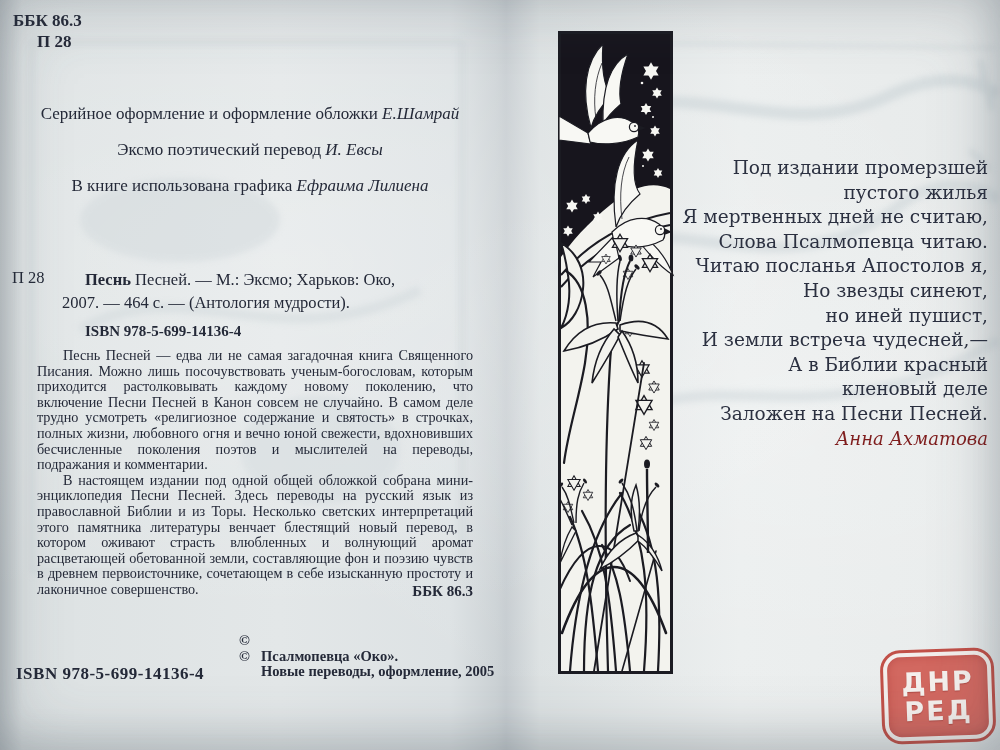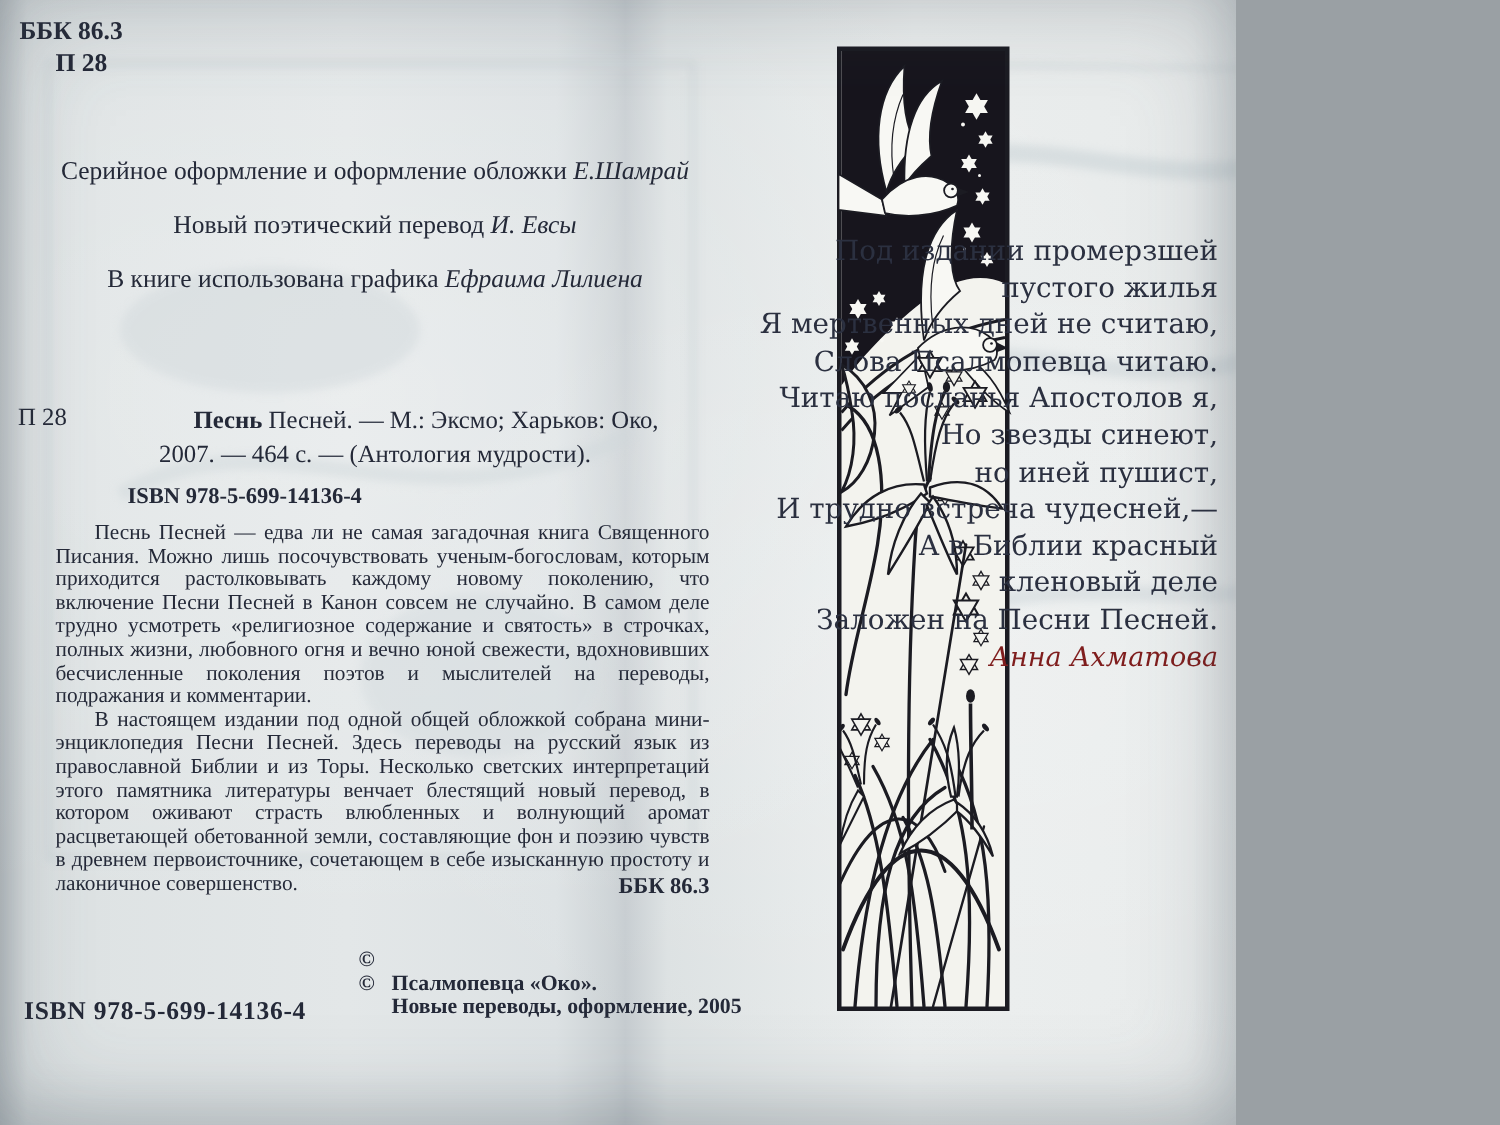--- a/index.html
+++ b/index.html
@@ -1,16 +1,16 @@
 <!DOCTYPE html>
 <html><head>
 <meta charset="utf-8">
 <style>
   html,body{margin:0;padding:0;background:#9aa0a4;}
-  .stage{position:relative;width:824px;height:750px;overflow:hidden;
+  .stage{position:relative;width:1000px;height:750px;overflow:hidden;
          font-family:"Liberation Serif",serif;color:#242938;}
   
   .paper{position:absolute;inset:0;background:
     radial-gradient(120% 80% at 28% 35%, rgba(255,255,255,.28), rgba(255,255,255,0) 60%),
     radial-gradient(100% 70% at 80% 60%, rgba(255,255,255,.20), rgba(255,255,255,0) 55%),
     linear-gradient(90deg,#c3c9cc 0%,#dde2e3 2.2%,#e3e7e8 28%,#dde2e4 45%,
                     #ccd2d5 49.6%,#c6ccd0 50.6%,#dce1e2 54%,#ebeeee 74%,
                     #e8ebeb 96%,#dfe3e4 100%);}
   .vignette{position:absolute;inset:0;pointer-events:none;
     box-shadow:inset 0 0 70px rgba(60,72,82,.28), inset 0 -14px 30px rgba(60,72,82,.12);}
@@ -66,26 +66,26 @@
     <path d="M420,60 L432,110 M410,150 L430,170" stroke="#c5cfd3" stroke-width="6" fill="none"></path>
   </svg>
 
   <div class="abs code-top">
     <div>ББК 86.3</div>
     <div class="ind">П 28</div>
   </div>
 
   <div class="abs credits">
     <div><span>Серийное оформление и оформление обложки </span><span class="i">Е.Шамрай</span></div>
-    <div><span>Новый поэтический перевод </span><span class="i">И. Евсы</span></div>
+    <div><span>Эксмо поэтический перевод </span><span class="i">И. Евсы</span></div>
     <div><span>В книге использована графика </span><span class="i">Ефраима Лилиена</span></div>
   </div>
 
   <div class="abs bib-code">П 28</div>
-  <div class="abs bib" style="text-indent:23px;margin-left:44px;"><span class="b">Песнь</span><span> Песней. — М.: Эксмо; Харьков: Око, 2007. — 464 с. — (Антология мудрости).</span></div>
+  <div class="abs bib" style="text-indent:23px;"><span class="b">Песнь</span><span> Песней. — М.: Эксмо; Харьков: Око, 2007. — 464 с. — (Антология мудрости).</span></div>
   <div class="abs isbn-mid">ISBN 978-5-699-14136-4</div>
 
   <div class="abs annot">
     <p>Песнь Песней — едва ли не самая загадочная книга Священного Писания. Можно лишь посочувствовать ученым-богословам, которым приходится растолковывать каждому новому поколению, что включение Песни Песней в Канон совсем не случайно. В самом деле трудно усмотреть «религиозное содержание и святость» в строчках, полных жизни, любовного огня и вечно юной свежести, вдохновивших бесчисленные поколения поэтов и мыслителей на переводы, подражания и комментарии.</p>
     <p>В настоящем издании под одной общей обложкой собрана мини-энциклопедия Песни Песней. Здесь переводы на русский язык из православной Библии и из Торы. Несколько светских интерпретаций этого памятника литературы венчает блестящий новый перевод, в котором оживают страсть влюбленных и волнующий аромат расцветающей обетованной земли, составляющие фон и поэзию чувств в древнем первоисточнике, сочетающем в себе изысканную простоту и лаконичное совершенство.</p>
   </div>
 
   <div class="abs bbk-bottom">ББК 86.3</div>
 
   <div class="abs copyright">
@@ -235,21 +235,21 @@
   </svg>
 
   <div class="abs poem">
     <div>Под издании промерзшей</div>
     <div>пустого жилья</div>
     <div>Я мертвенных дней не считаю,</div>
     <div>Слова Псалмопевца читаю.</div>
     <div>Читаю посланья Апостолов я,</div>
     <div>Но звезды синеют,</div>
     <div>но иней пушист,</div>
-    <div>И трудно встреча чудесней,—</div>
+    <div>И земли встреча чудесней,—</div>
     <div>А в Библии красный</div>
     <div>кленовый деле</div>
     <div>Заложен на Песни Песней.</div>
   </div>
   <div class="abs poem-author">Анна Ахматова</div>
 
   <div class="abs wm">
     <div>ДНР</div>
     <div>РЕД</div>
   </div>

